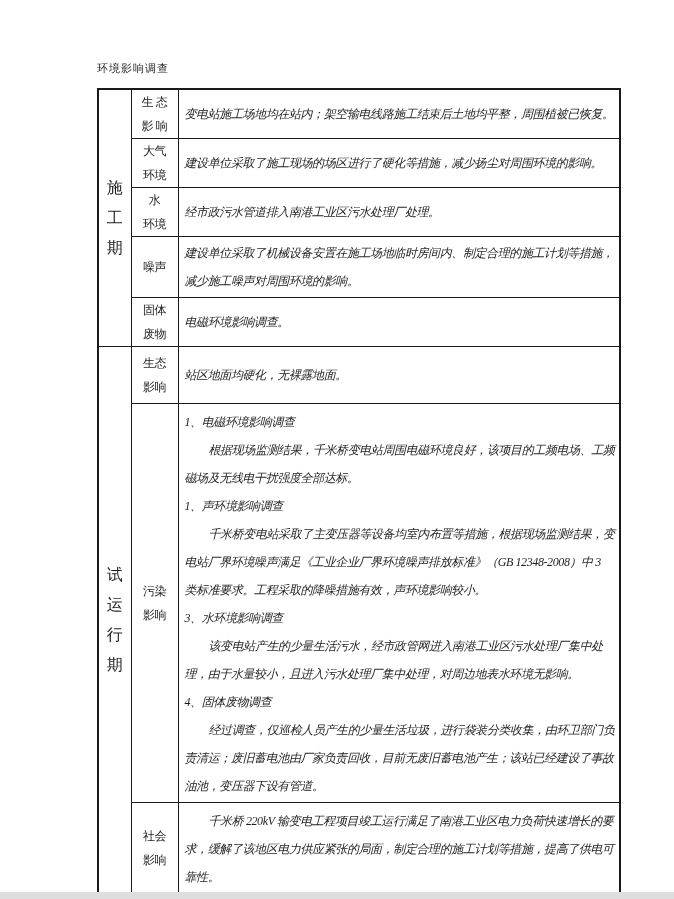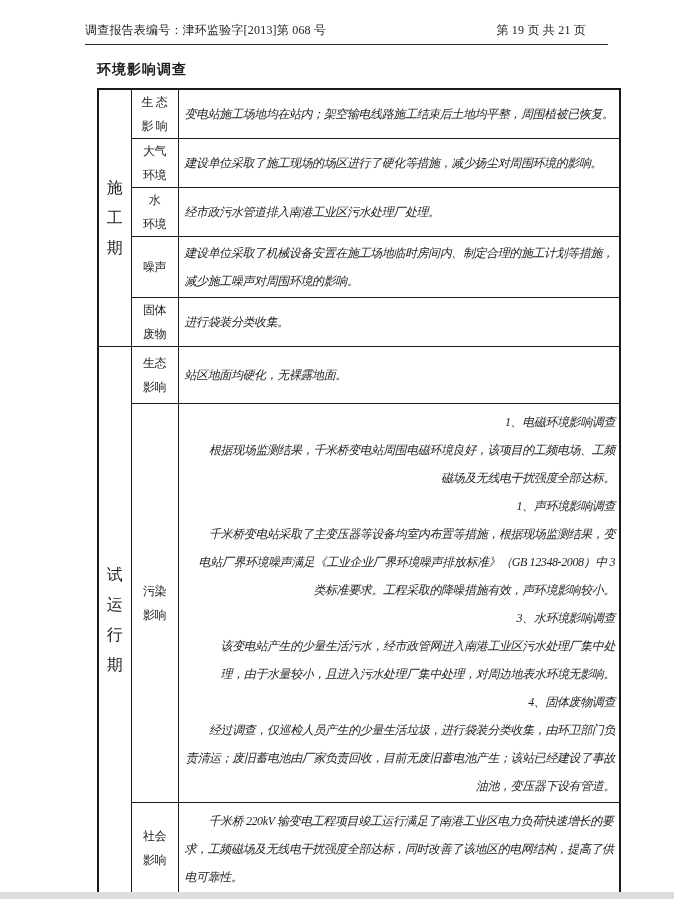--- a/index.html
+++ b/index.html
@@ -25,22 +25,22 @@
     letter-spacing: 0.2px;
     padding-bottom: 5px;
     border-bottom: 1.5px solid #2a2a2a;
   }
   .doc-header .right { padding-right: 22px; white-space: nowrap; }
   
   .section-title {
     position: absolute;
     left: 97px;
     top: 61px;
-    font-size: 14px;
-    font-weight: bold;
+    font-size: 11px;
+    font-weight: normal;
     letter-spacing: 1px;
   }
   
   table.env {
     position: absolute;
     left: 97px;
     top: 88px;
     width: 522px;
     border-collapse: collapse;
     table-layout: fixed;
@@ -68,21 +68,21 @@
   .cat-line { display: block; line-height: 24px; white-space: nowrap; }
   
   td.body-cell { vertical-align: middle; font-style: italic; }
   .cell-flex {
     display: flex;
     align-items: center;
     min-height: 100%;
     padding: 2px 4px 2px 6px;
     line-height: 28px;
   }
-  td.body-top { vertical-align: top; text-align: right; }
+  td.body-top { vertical-align: top; }
   .paras { padding: 4px 4px 2px 6px; }
   .paras p { margin: 0; line-height: 28px; }
   .para-indent { text-indent: 2em; }
   
   tr.r1 { height: 47px; }
   tr.r2 { height: 49px; }
   tr.r3 { height: 48px; }
   tr.r4 { height: 56px; }
   tr.r5 { height: 44px; }
   tr.r6 { height: 57px; }
@@ -94,24 +94,20 @@
     left: 0; bottom: 0;
     width: 100%; height: 7px;
     background: #dedede;
   }
 </style>
 </head>
 <body>
 
 <div class="page">
 
-  <div class="doc-header">
-    <span class="left">调查报告表编号：津环监验字[2013]第 068 号</span>
-    <span class="right">第 19 页 共 21 页</span>
-  </div>
 
   <div class="section-title">环境影响调查</div>
 
   <table class="env">
     <colgroup>
       <col class="c-period">
         <col class="c-cat">
         <col class="c-body">
     </colgroup>
 
@@ -166,21 +162,21 @@
       </td>
     </tr>
 
     <tr class="r5">
       <td class="cat-cell">
         <span class="cat-line">固体</span>
         <span class="cat-line">废物</span>
       </td>
       <td class="body-cell">
         <div class="cell-flex">
-              <span>进行袋装分类收集。</span>
+              <span>电磁环境影响调查。</span>
             </div>
       </td>
     </tr>
 
     <tr class="r6">
       <td class="period-cell" rowspan="3">
         <div class="period-text">试运行期</div>
       </td>
       <td class="cat-cell">
         <span class="cat-line">生态</span>
@@ -212,21 +208,21 @@
       </td>
     </tr>
 
     <tr class="r8">
       <td class="cat-cell">
         <span class="cat-line">社会</span>
         <span class="cat-line">影响</span>
       </td>
       <td class="body-cell">
         <div class="paras">
-          <p class="para-indent">千米桥 220kV 输变电工程项目竣工运行满足了南港工业区电力负荷快速增长的要求，工频磁场及无线电干扰强度全部达标，同时改善了该地区的电网结构，提高了供电可靠性。</p>
+          <p class="para-indent">千米桥 220kV 输变电工程项目竣工运行满足了南港工业区电力负荷快速增长的要求，缓解了该地区电力供应紧张的局面，制定合理的施工计划等措施，提高了供电可靠性。</p>
         </div>
       </td>
     </tr>
   </tbody>
     </table>
 
   <div class="scan-edge"></div>
 </div>
 
 </body></html>

